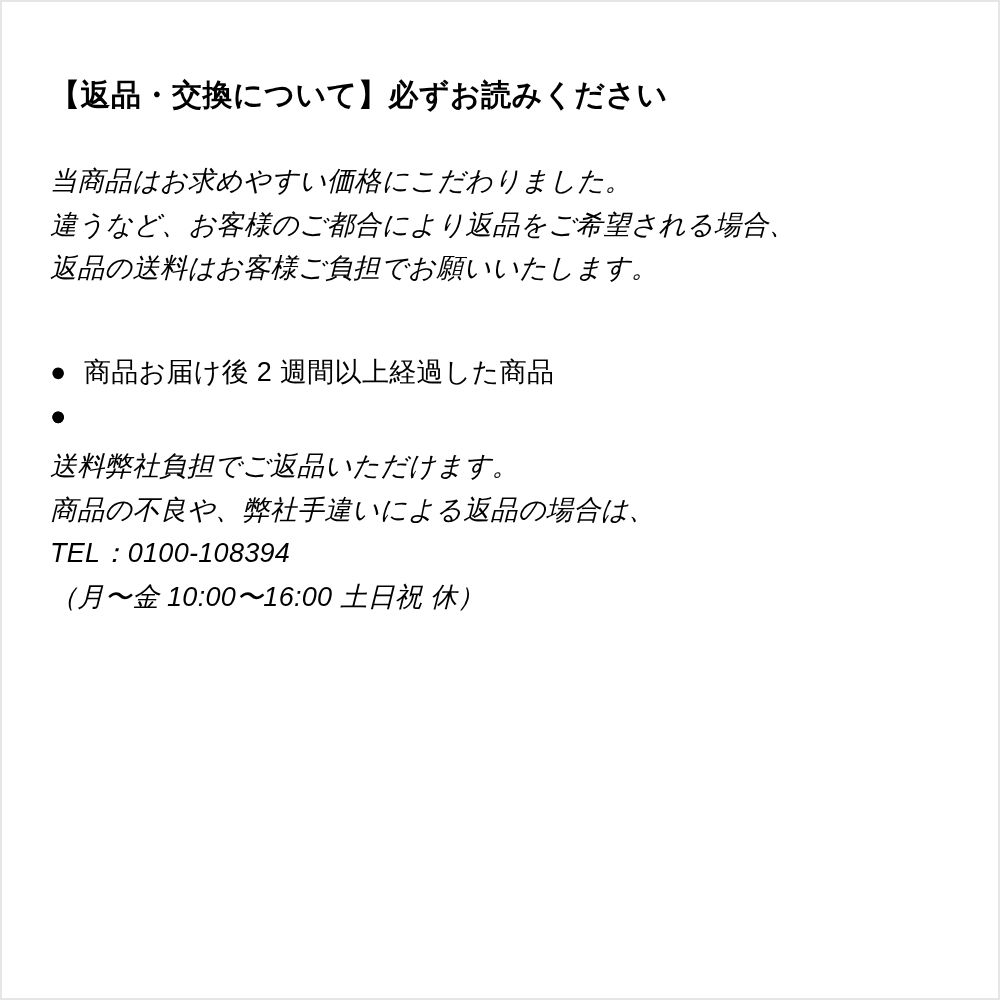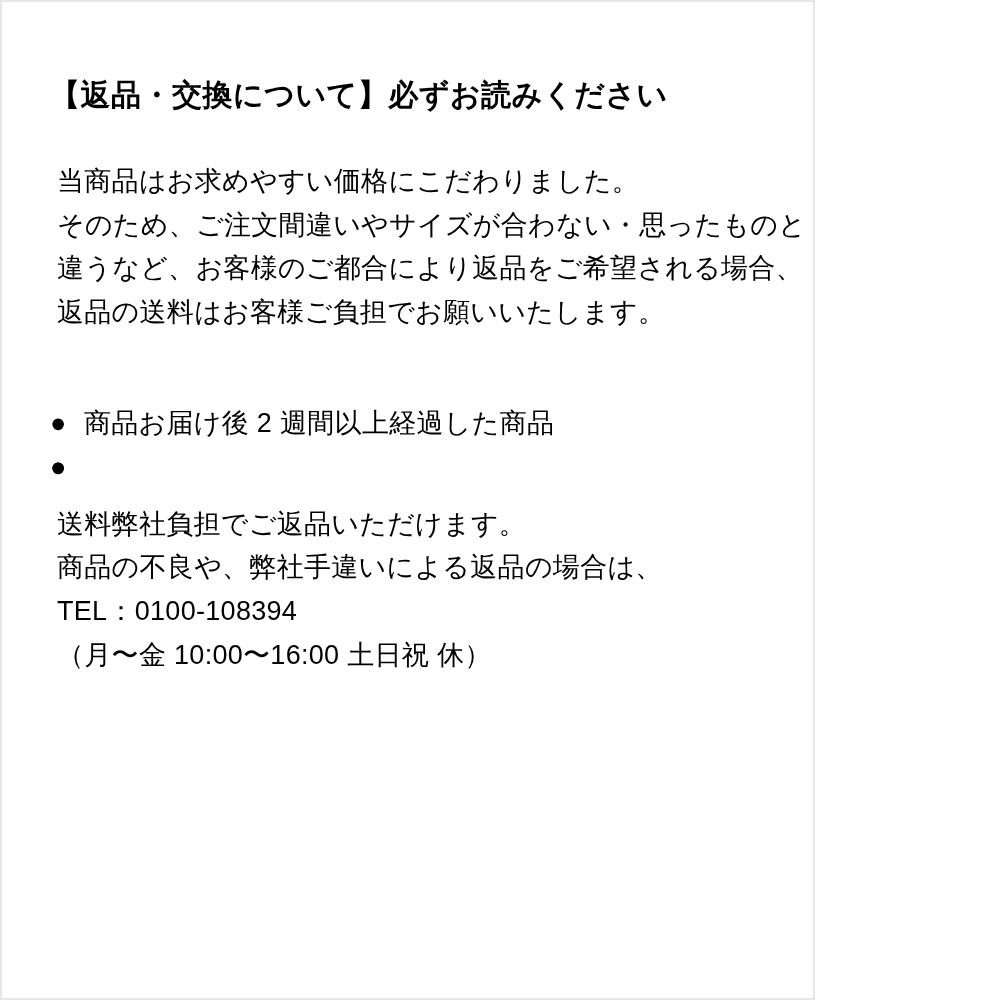--- a/index.html
+++ b/index.html
@@ -9,21 +9,21 @@
   }
   body {
     width: 1000px;
     height: 1000px;
     font-family: "Liberation Sans", "DejaVu Sans", sans-serif;
     color: #000000;
     overflow: hidden;
   }
   .page {
     position: relative;
-    width: 815px;
+    width: 1000px;
     height: 1000px;
     box-sizing: border-box;
     background: #ffffff;
     border: 2px solid #e6e6e6;
   }
   .content {
     position: absolute;
     left: 48px;
     top: 72px;
     width: 920px;
@@ -33,21 +33,22 @@
     font-weight: bold;
     line-height: 1.4;
     letter-spacing: 0.5px;
     margin: 0 0 44px 0;
     white-space: nowrap;
   }
   .para {
     font-size: 27px;
     line-height: 1.62;
     letter-spacing: 0.3px;
-    margin: 7px;
+    margin: 0;
+    font-style: italic;
   }
   .para .line {
     display: block;
     white-space: nowrap;
   }
   .gap-large {
     height: 54px;
   }
   .gap-medium {
     height: 50px;
@@ -78,21 +79,20 @@
 </head>
 <body>
 
 <div class="page">
   <div class="content">
 
     <h1 class="heading">【返品・交換について】必ずお読みください</h1>
 
     <p class="para">
       <span class="line">当商品はお求めやすい価格にこだわりました。</span>
-      <span class="line">そのため、ご注文間違いやサイズが合わない・思ったものと</span>
       <span class="line">違うなど、お客様のご都合により返品をご希望される場合、</span>
       <span class="line">返品の送料はお客様ご負担でお願いいたします。</span>
     </p>
 
     <div class="gap-large"></div>
 
 
     <ul class="bullets">
       <li>
         <span class="dot">●</span>

